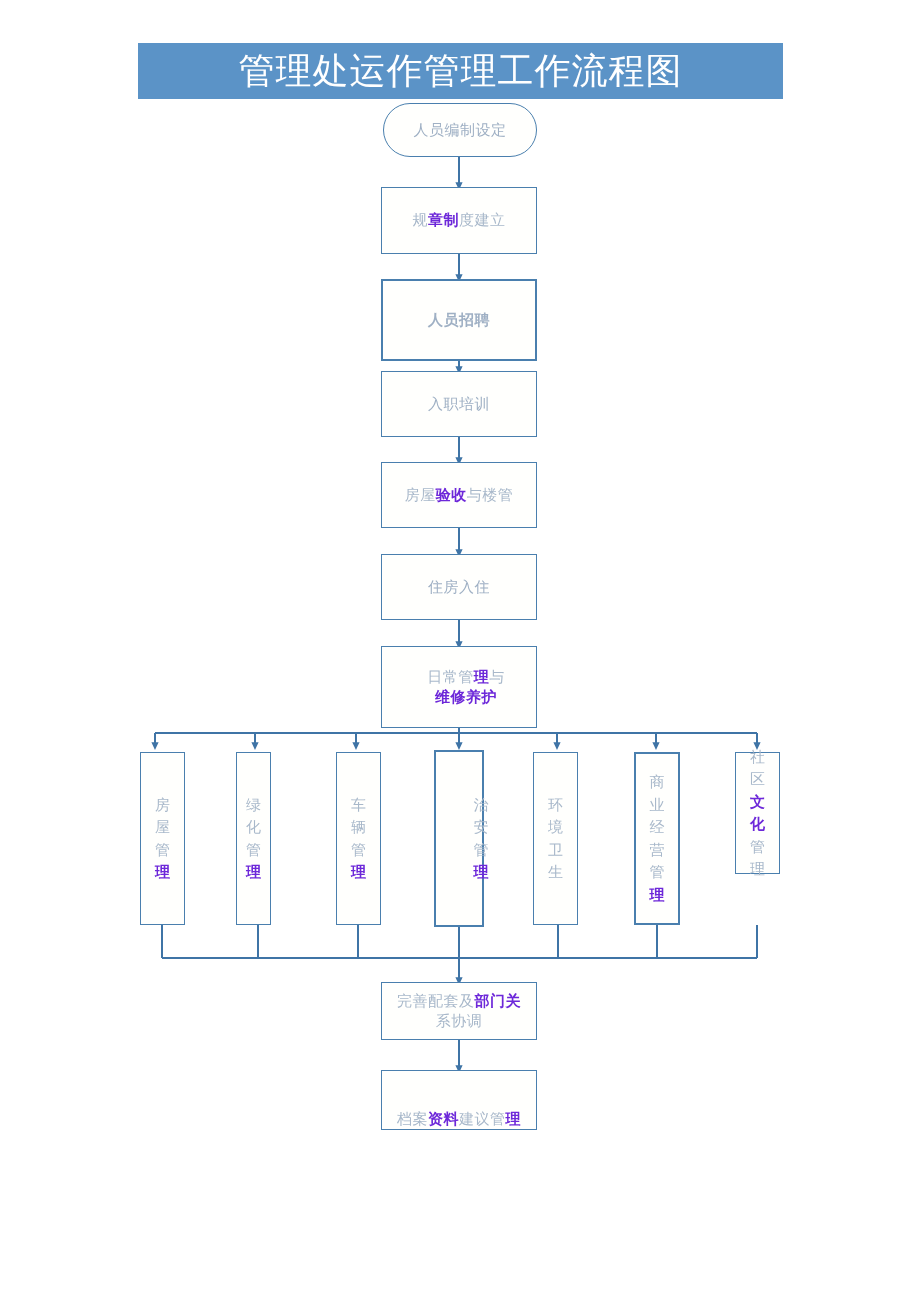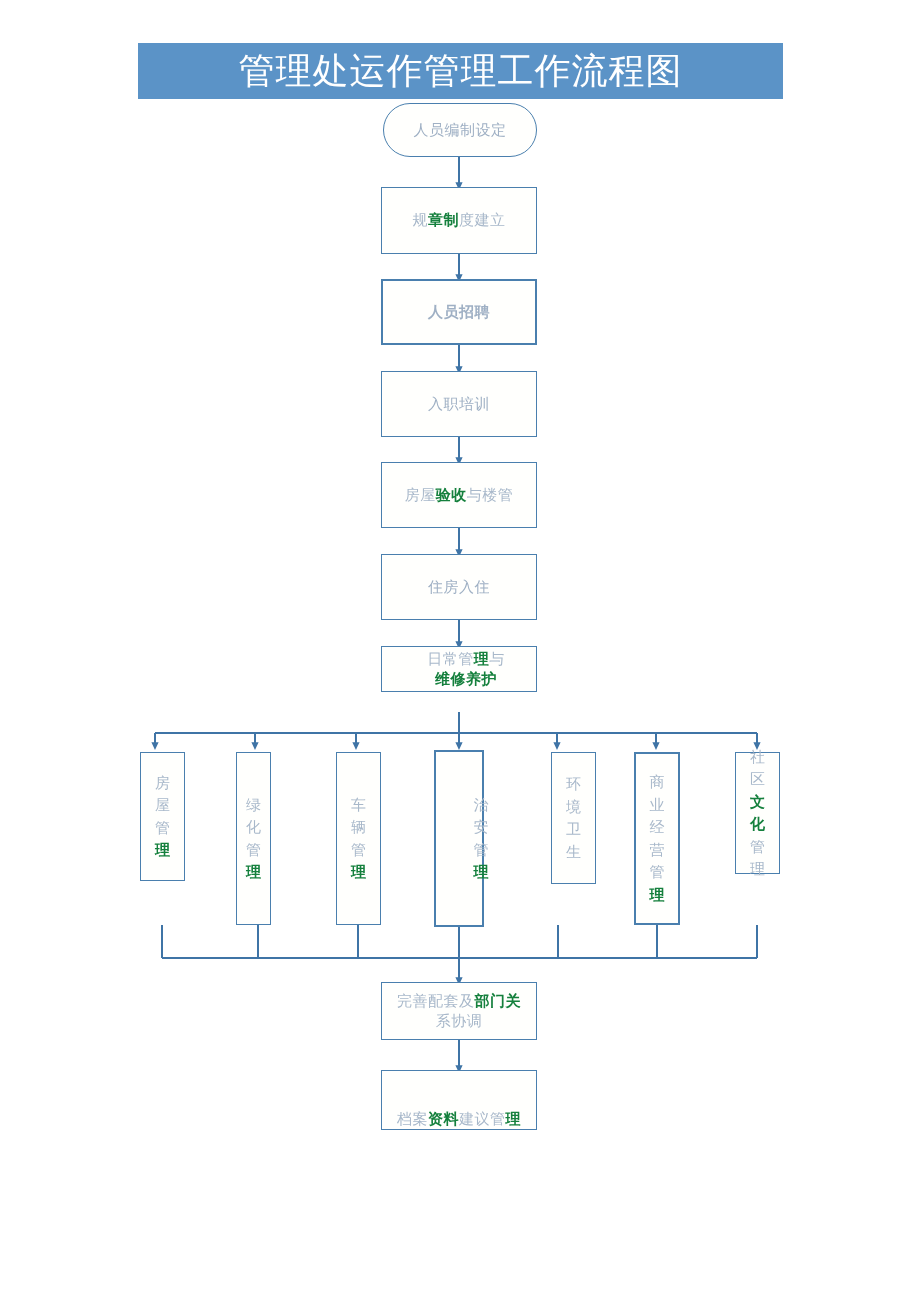--- a/index.html
+++ b/index.html
@@ -86,21 +86,21 @@
     line-height: 1.5;
     letter-spacing: 0;
     padding: 0;
     writing-mode: horizontal-tb;
     word-break: break-all;
     width: 1em;
   }
 
   
   .em {
-    color: #15803d;
+    color: #6d28d9;
     font-weight: 700;
   }
   .dim {
     color: #a8b8ca;
     font-weight: 400;
   }
 </style>
 </head>
 <body>
 
@@ -157,57 +157,57 @@
   </svg>
 
   <div class="node start" style="left:383px; top:103px; width:154px; height:54px;">
     <span class="label dim">人员编制设定</span>
   </div>
 
   <div class="node" style="left:381px; top:187px; width:156px; height:67px;">
     <span class="label"><span class="dim">规</span><span class="em">章制</span><span class="dim">度建立</span></span>
   </div>
 
-  <div class="node emph-box" style="left:381px; top:279px; width:156px; height:66px;">
+  <div class="node emph-box" style="left:381px; top:279px; width:156px; height:82px;">
     <span class="label em">人员招聘</span>
   </div>
 
   <div class="node" style="left:381px; top:371px; width:156px; height:66px;">
     <span class="label dim">入职培训</span>
   </div>
 
   <div class="node" style="left:381px; top:462px; width:156px; height:66px;">
     <span class="label"><span class="dim">房屋</span><span class="em">验收</span><span class="dim">与楼管</span></span>
   </div>
 
   <div class="node" style="left:381px; top:554px; width:156px; height:66px;">
     <span class="label dim">住房入住</span>
   </div>
 
-  <div class="node" style="left:381px; top:646px; width:156px; height:46px;padding-left:14px;">
+  <div class="node" style="left:381px; top:646px; width:156px; height:82px;padding-left:14px;">
     <span class="label"><span class="dim">日常管</span><span class="em">理</span><span class="dim">与</span><br><span class="em">维修养护</span></span>
   </div>
 
-  <div class="node branch" style="left:140px; top:752px; width:45px; height:129px;">
+  <div class="node branch" style="left:140px; top:752px; width:45px; height:173px;">
     <span class="label"><span class="dim">房屋管</span><span class="em">理</span></span>
   </div>
 
   <div class="node branch" style="left:236px; top:752px; width:35px; height:173px;">
     <span class="label"><span class="dim">绿化管</span><span class="em">理</span></span>
   </div>
 
   <div class="node branch" style="left:336px; top:752px; width:45px; height:173px;">
     <span class="label"><span class="dim">车辆管</span><span class="em">理</span></span>
   </div>
 
   <div class="node branch emph-box" style="left:434px; top:750px; width:50px; height:177px;padding-left:44px;">
     <span class="label"><span class="dim">治安管</span><span class="em">理</span></span>
   </div>
 
-  <div class="node branch" style="left:551px; top:752px; width:45px; height:132px;justify-content:center;">
+  <div class="node branch" style="left:533px; top:752px; width:45px; height:173px;justify-content:center;">
     <span class="label"><span class="dim">环境卫生</span></span>
   </div>
 
   <div class="node branch emph-box" style="left:634px; top:752px; width:46px; height:173px;">
     <span class="label"><span class="dim">商业经营管</span><span class="em">理</span></span>
   </div>
 
   <div class="node branch" style="left:735px; top:752px; width:45px; height:122px;">
     <span class="label"><span class="dim">社区</span><span class="em">文化</span><span class="dim">管理</span></span>
   </div>

